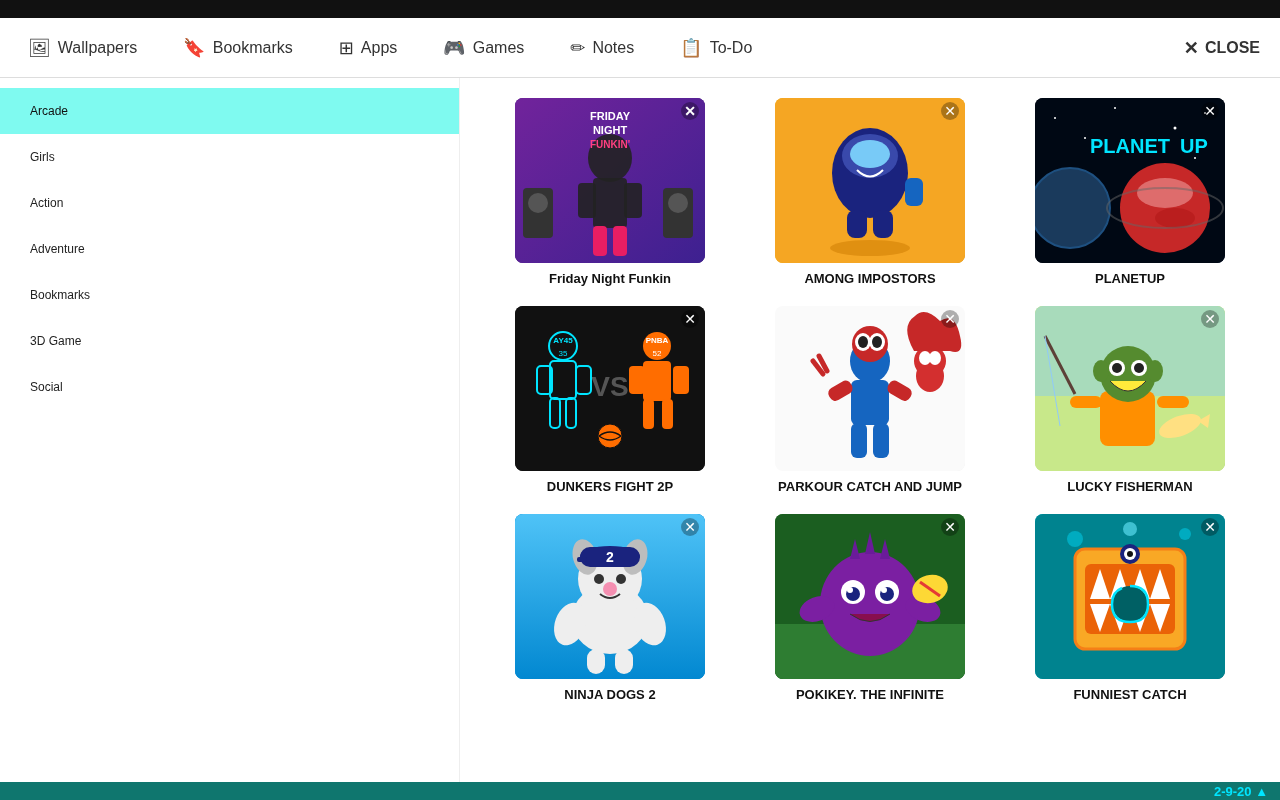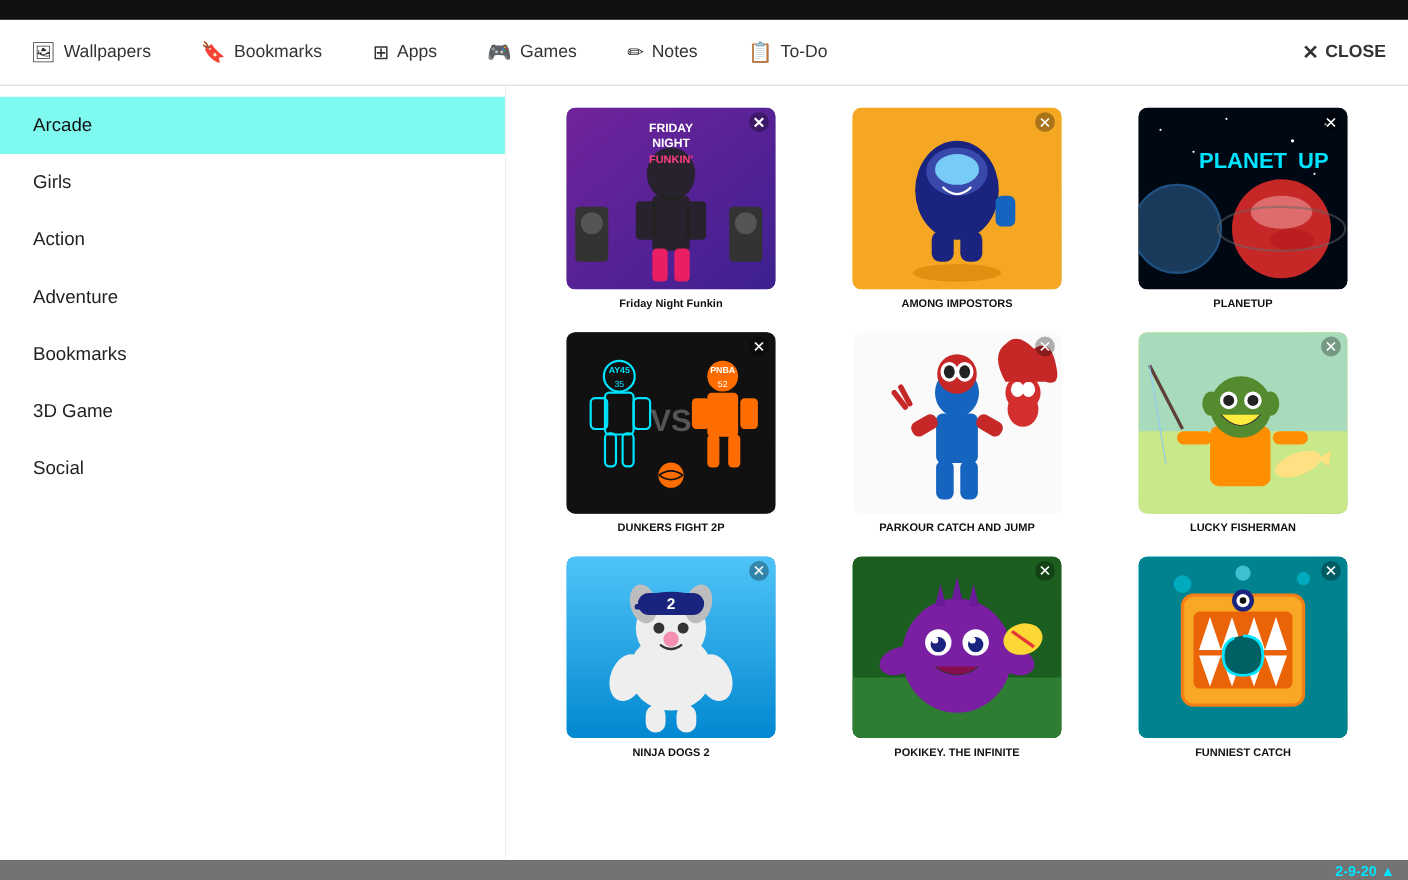--- a/index.html
+++ b/index.html
@@ -63,21 +63,21 @@
 
     
     .sidebar {
       width: 460px;
       min-width: 460px;
       border-right: 1px solid #eee;
       padding-top: 10px;
     }
     .sidebar-item {
       padding: 16px 30px;
-      font-size: 17px;
+      font-size: 12px;
       color: #222;
       cursor: pointer;
       border-radius: 0;
     }
     .sidebar-item.active {
       background: #7ffaf0;
       color: #111;
       font-weight: 500;
     }
 
@@ -131,21 +131,21 @@
       background: rgba(0,0,0,0.3);
       border-radius: 50%;
       width: 18px;
       height: 18px;
       display: flex;
       align-items: center;
       justify-content: center;
     }
     .game-title {
       margin-top: 8px;
-      font-size: 10px;
+      font-size: 13px;
       font-weight: bold;
       text-align: center;
       color: #111;
       max-width: 190px;
     }
 
     
     .thumb-friday {
       background: linear-gradient(135deg, #5a2d8c 40%, #3a1a6c 100%);
       display: flex;
@@ -207,21 +207,21 @@
 
     
     .game-art {
       width: 100%;
       height: 100%;
     }
 
     
     .bottom-bar {
       height: 18px;
-      background: #737373;
+      background: #0f766e;
       display: flex;
       align-items: center;
       justify-content: flex-end;
       padding-right: 12px;
       padding-left: 20px;
     }
     .bottom-time {
       color: #00e5ff;
       font-size: 13px;
       font-weight: bold;

